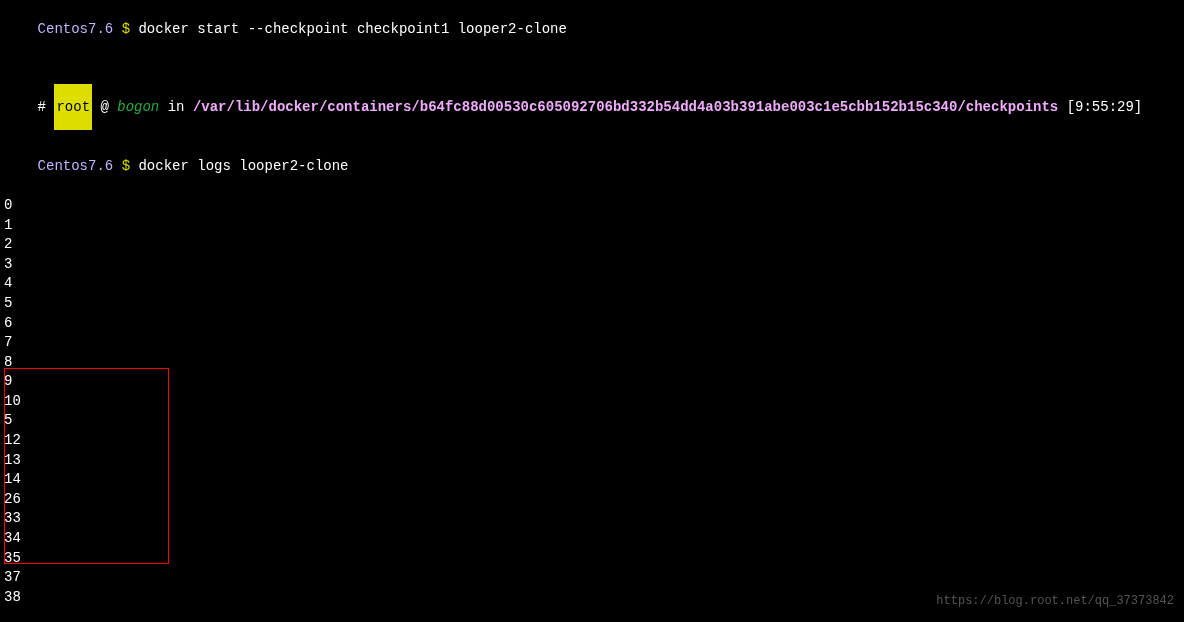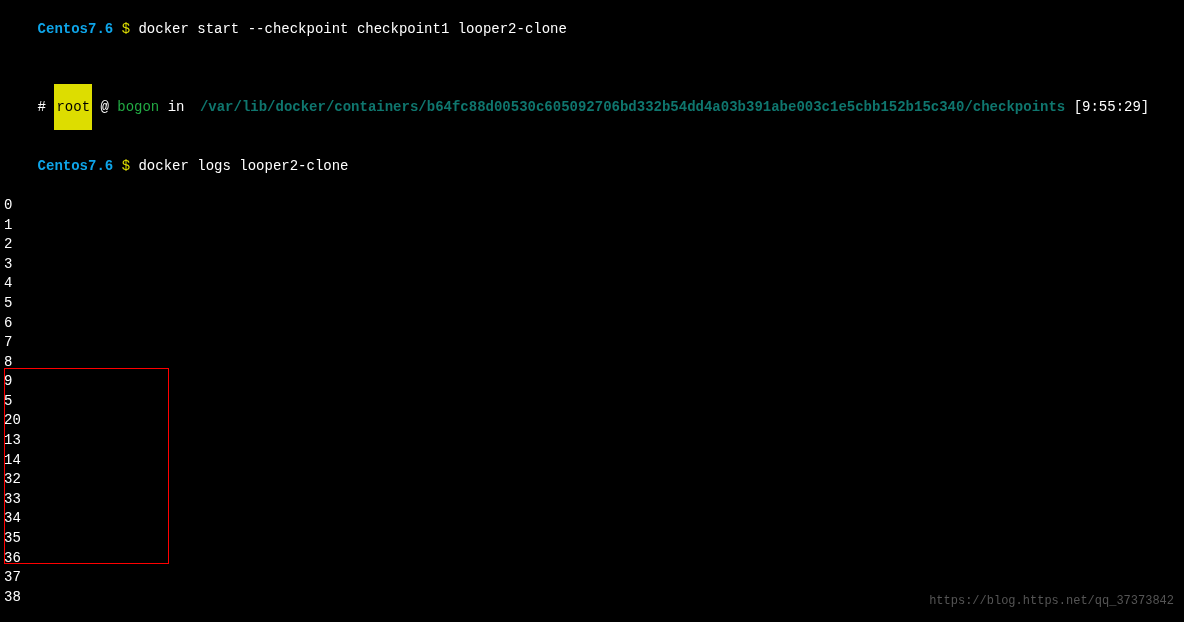--- a/index.html
+++ b/index.html
@@ -16,50 +16,50 @@
       padding: 0;
       width: 1184px;
       height: 622px;
       overflow: hidden;
     }
     .line {
       white-space: pre;
       padding-left: 4px;
     }
     .prompt-red {
-      color: #0ea5e9;
-      font-weight: bold;
+      color: #c4b5fd;
+      font-weight: normal;
     }
     .prompt-dollar {
       color: #dddd00;
     }
     .cmd-text {
       color: #ffffff;
     }
     .hash-symbol {
       color: #ffffff;
     }
     .root-highlight {
       background-color: #dddd00;
       color: #000000;
       padding: 15px 2px;
     }
     .at-symbol {
       color: #ffffff;
     }
     .hostname {
       color: #22aa44;
+      font-style: italic;
     }
     .in-text {
       color: #ffffff;
     }
     .path-text {
-      color: #0f766e;
+      color: #f0abfc;
       font-weight: bold;
-      margin-left: 7px;
     }
     .time-text {
       color: #ffffff;
       text-align: center;
     }
     .output-number {
       color: #ffffff;
     }
     .highlight-box {
       border: 1px solid #ff0000;
@@ -105,28 +105,28 @@
   <div class="line"><span class="output-number">0</span></div>
   <div class="line"><span class="output-number">1</span></div>
   <div class="line"><span class="output-number">2</span></div>
   <div class="line"><span class="output-number">3</span></div>
   <div class="line"><span class="output-number">4</span></div>
   <div class="line"><span class="output-number">5</span></div>
   <div class="line"><span class="output-number">6</span></div>
   <div class="line"><span class="output-number">7</span></div>
   <div class="line"><span class="output-number">8</span></div>
   <div class="line"><span class="output-number">9</span></div>
+  <div class="line"><span class="output-number">10</span></div>
   <div class="line"><span class="output-number">5</span></div>
-  <div class="line"><span class="output-number">20</span></div>
+  <div class="line"><span class="output-number">12</span></div>
   <div class="line"><span class="output-number">13</span></div>
   <div class="line"><span class="output-number">14</span></div>
-  <div class="line"><span class="output-number">32</span></div>
+  <div class="line"><span class="output-number">26</span></div>
   <div class="line"><span class="output-number">33</span></div>
   <div class="line"><span class="output-number">34</span></div>
   <div class="line"><span class="output-number">35</span></div>
-  <div class="line"><span class="output-number">36</span></div>
   <div class="line"><span class="output-number">37</span></div>
   <div class="line"><span class="output-number">38</span></div>
 
   <div class="highlight-box"></div>
 
-  <div class="watermark">https://blog.https.net/qq_37373842</div>
+  <div class="watermark">https://blog.root.net/qq_37373842</div>
 </div>
 
 </body></html>

